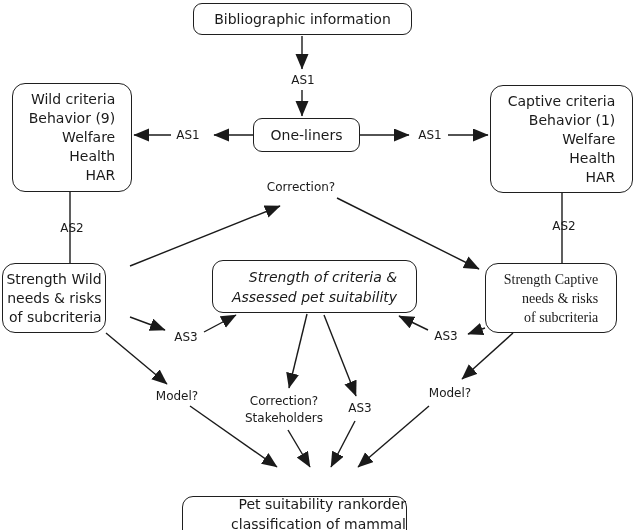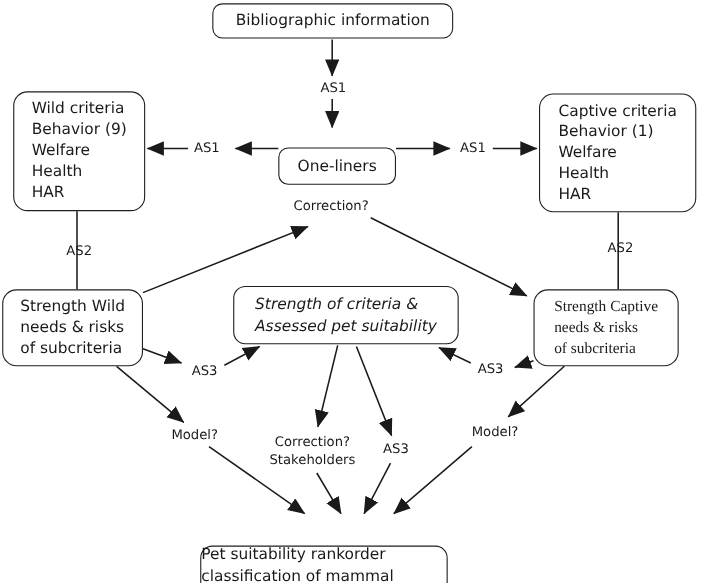--- a/index.html
+++ b/index.html
@@ -12,21 +12,21 @@
     font-family:"DejaVu Sans","Liberation Sans",sans-serif;
     color:var(--text);overflow:hidden;
   }
   .wires{position:absolute;left:0;top:0;z-index:1;}
   .wires line{stroke:var(--line);stroke-width:1.4px;}
   .wires .ah{fill:var(--line);}
   .box{
     position:absolute;z-index:2;box-sizing:border-box;
     background:var(--box-fill);border:1.6px solid var(--box-border);
     display:flex;align-items:center;justify-content:center;
-    text-align:left;white-space:pre-line;
+    text-align:right;white-space:pre-line;
     font-size:14px;line-height:20px;
   }
   .r-sm{border-radius:9px;}
   .r-md{border-radius:11px;}
   .r-lg{border-radius:13px;}
   .tight{line-height:19px;}
   .lbl{
     position:absolute;z-index:3;transform:translate(-50%,-50%);
     font-size:12px;line-height:17px;text-align:center;white-space:pre-line;
   }
@@ -62,35 +62,35 @@
     <line x1="288" y1="430" x2="310" y2="467" marker-end="url(#ah)"></line>
     <line x1="355" y1="421" x2="331" y2="467" marker-end="url(#ah)"></line>
     <line x1="485" y1="328" x2="468" y2="334" marker-end="url(#ah)"></line>
     <line x1="428" y1="330" x2="399" y2="316" marker-end="url(#ah)"></line>
     <line x1="513" y1="333" x2="462" y2="379" marker-end="url(#ah)"></line>
     <line x1="429" y1="406" x2="358" y2="467" marker-end="url(#ah)"></line>
   </svg>
 
   <div class="box r-sm" style="left:193px;top:3px;width:219px;height:32px;">Bibliographic information</div>
 
-  <div class="box r-sm" style="left:253px;top:118px;width:107px;height:34px;margin-top:16px;">One-liners</div>
+  <div class="box r-sm" style="left:253px;top:118px;width:107px;height:34px;">One-liners</div>
 
   <div class="box r-lg tight" style="left:12px;top:83px;width:120px;height:109px;">Wild criteria
 Behavior (9)
 Welfare
 Health
 HAR</div>
 
   <div class="box r-lg tight" style="left:490px;top:85px;width:143px;height:108px;">Captive criteria
 Behavior (1)
 Welfare
 Health
 HAR</div>
 
-  <div class="box r-lg tight" style="left:2px;top:263px;width:128px;height:70px;">Strength Wild
+  <div class="box r-lg tight" style="left:2px;top:263px;width:104px;height:70px;">Strength Wild
 needs &amp; risks
 of subcriteria</div>
 
   <div class="box r-md" style="left:212px;top:260px;width:205px;height:53px;font-style:italic;">Strength of criteria &amp;
 Assessed pet suitability</div>
 
   <div class="box r-lg tight" style="left:485px;top:263px;width:132px;height:70px;font-family:Liberation Serif, serif;">Strength Captive
 needs &amp; risks
 of subcriteria</div>
 

